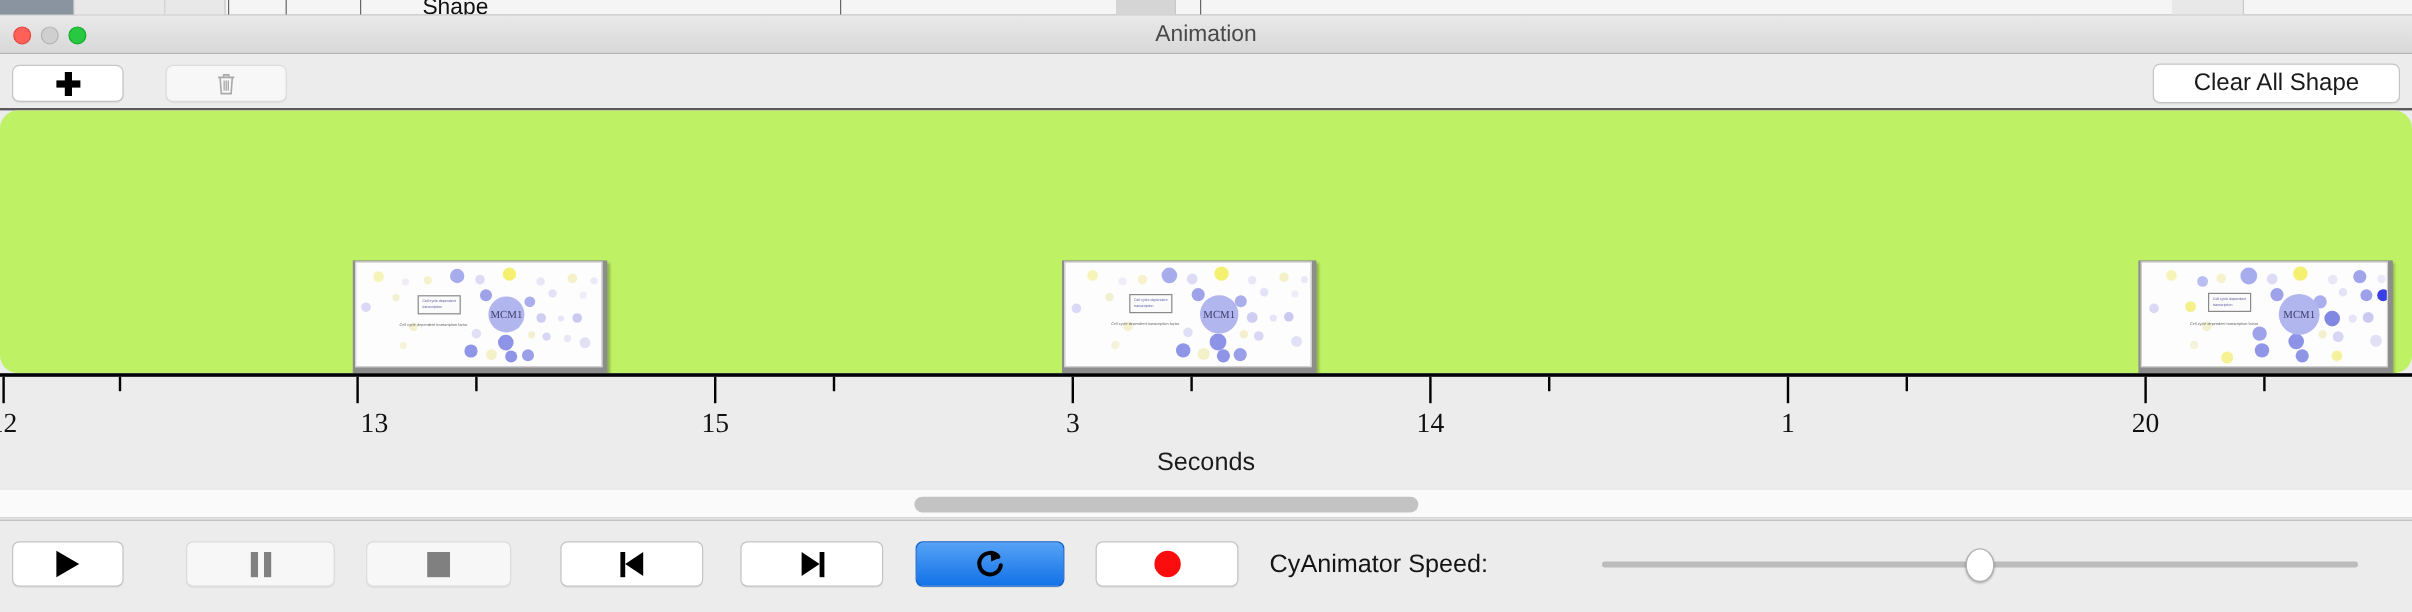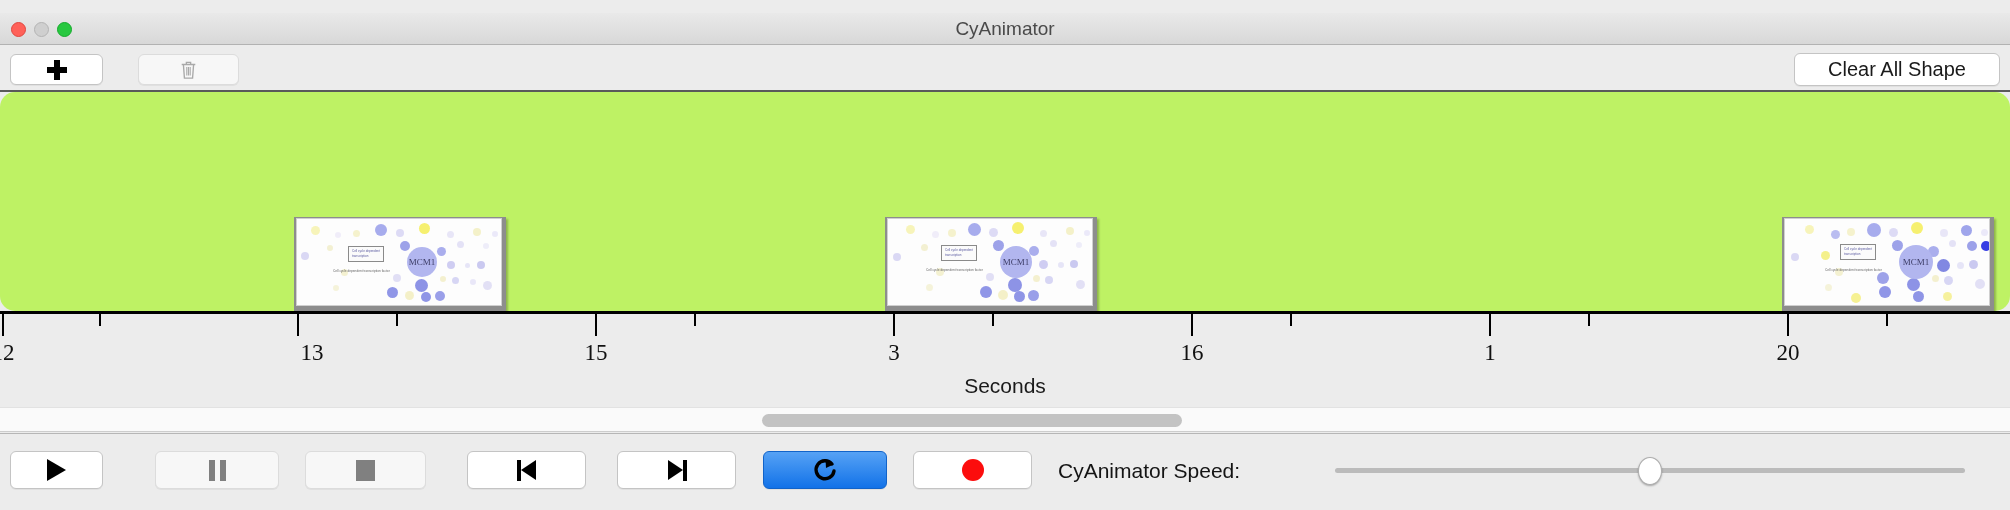--- a/index.html
+++ b/index.html
@@ -341,23 +341,36 @@
     border: 1px solid #aeaeae;
     box-shadow: 0 1px 2px rgba(0,0,0,0.3);
     transform: translateX(-50%);
   }
 </style>
 </head>
 <body>
 
 <div id="app">
 
+  <div class="bg-strip">
+    <div class="bg-tab bg-dark" style="left:0;width:62px;"></div>
+    <div class="bg-tab" style="left:62px;width:76px;"></div>
+    <div class="bg-tab" style="left:138px;width:50px;"></div>
+    <div class="bg-tick" style="left:190px;"></div>
+    <div class="bg-tick" style="left:238px;"></div>
+    <div class="bg-tick" style="left:300px;"></div>
+    <div class="bg-tick" style="left:700px;"></div>
+    <div class="bg-tick" style="left:1000px;"></div>
+    <div class="bg-text" style="left:352px;">Shape</div>
+    <div class="bg-tab" style="left:930px;width:50px;background:#d5d5d5;"></div>
+    <div class="bg-tab" style="left:1810px;width:60px;"></div>
+  </div>
 
   <div class="titlebar">
-    <div class="window-title">CyAnimator</div>
+    <div class="window-title">Animation</div>
     <div class="traffic">
       <span class="dot close"></span>
       <span class="dot min"></span>
       <span class="dot max"></span>
     </div>
   </div>
 
   <div class="toolbar">
 
     <div class="btn btn-add">
@@ -508,21 +521,21 @@
         <div class="tick major" style="left: 297px;"></div>
         <div class="tick-label" style="left: 298px; margin-left: 14px;">13</div>
         <div class="tick minor" style="left: 396px;"></div>
         <div class="tick major" style="left: 595px;"></div>
         <div class="tick-label" style="left: 596px;">15</div>
         <div class="tick minor" style="left: 694px;"></div>
         <div class="tick major" style="left: 893px;"></div>
         <div class="tick-label" style="left: 894px;">3</div>
         <div class="tick minor" style="left: 992px;"></div>
         <div class="tick major" style="left: 1191px;"></div>
-        <div class="tick-label" style="left: 1192px;">16</div>
+        <div class="tick-label" style="left: 1192px;">14</div>
         <div class="tick minor" style="left: 1290px;"></div>
         <div class="tick major" style="left: 1489px;"></div>
         <div class="tick-label" style="left: 1490px;">1</div>
         <div class="tick minor" style="left: 1588px;"></div>
         <div class="tick major" style="left: 1787px;"></div>
         <div class="tick-label" style="left: 1788px;">20</div>
         <div class="tick minor" style="left: 1886px;"></div>
       </div>
     <div class="axis-title">Seconds</div>
   </div>

